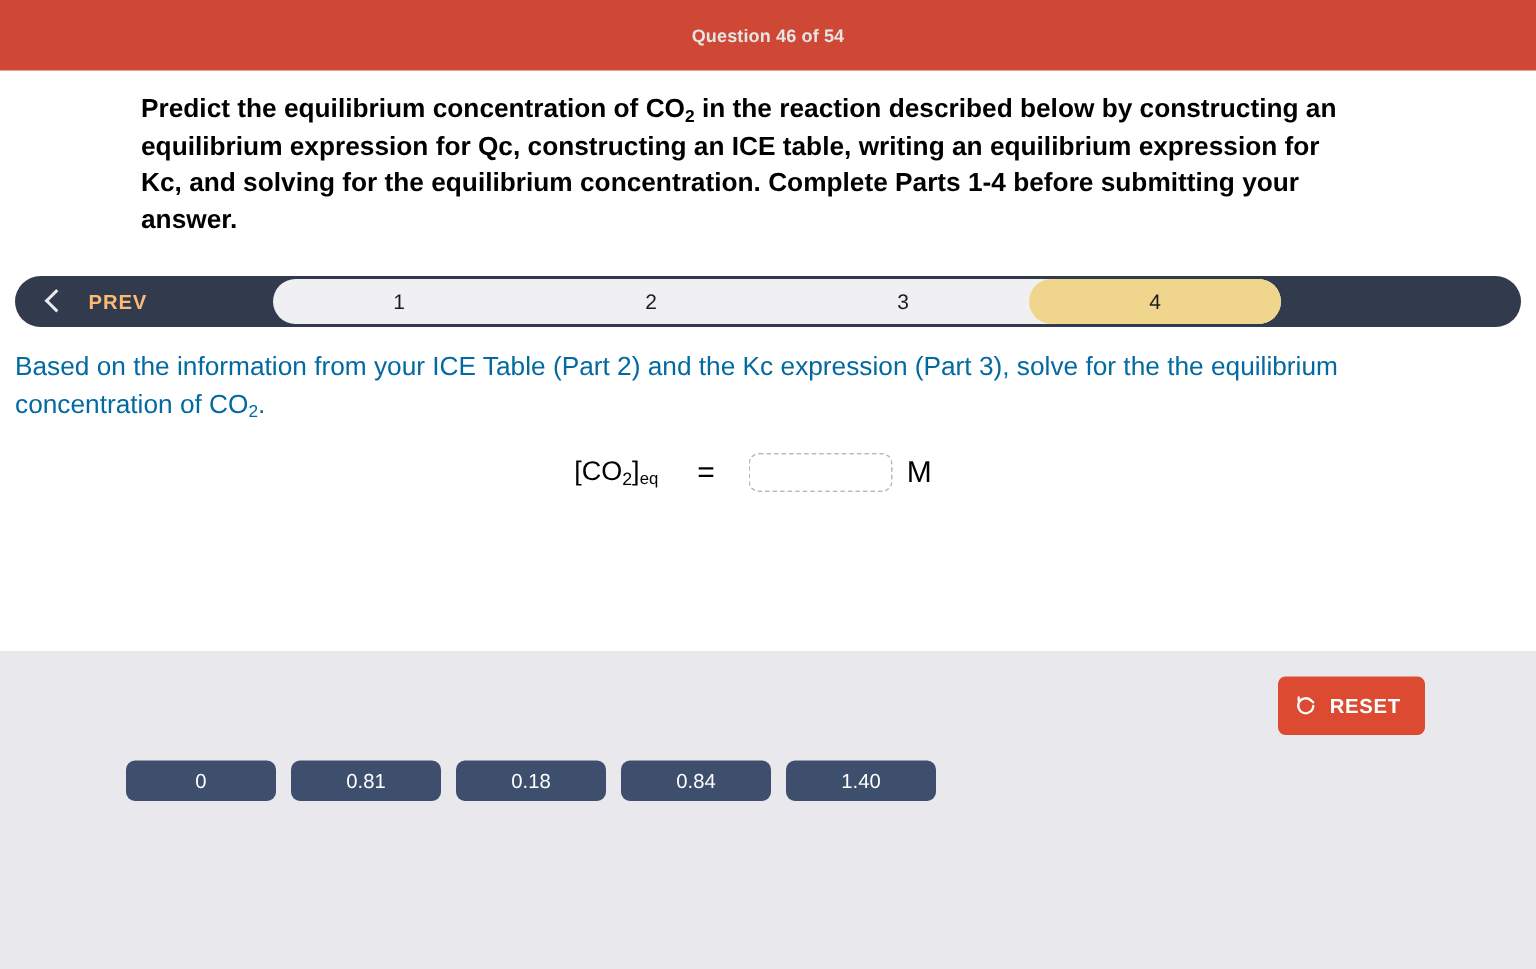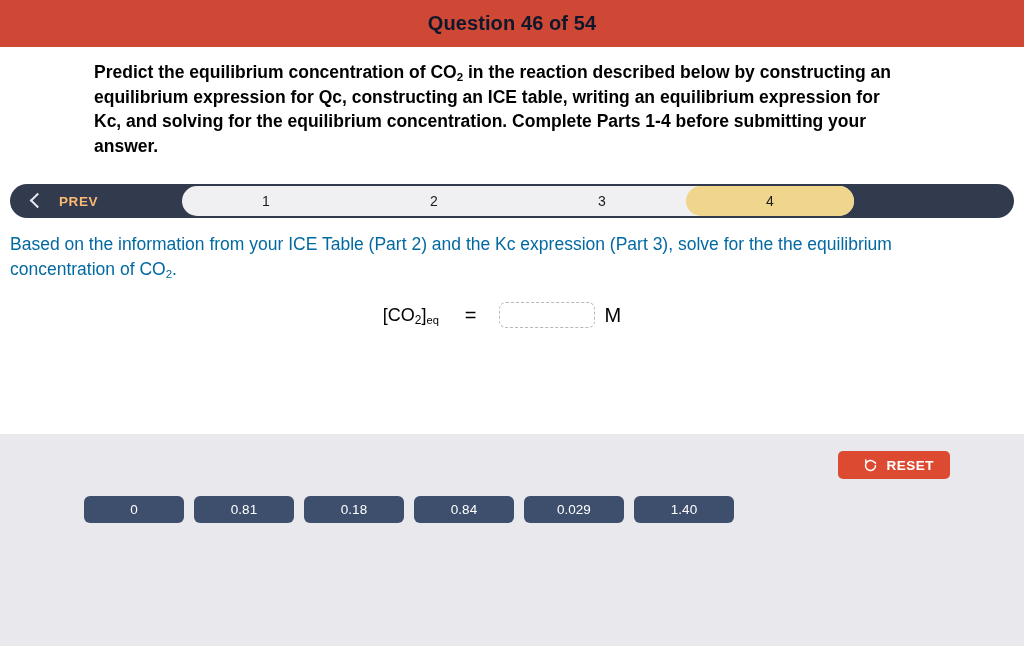--- a/index.html
+++ b/index.html
@@ -17,22 +17,22 @@
 
   
   .header {
     height: 47px;
     background: #ce4835;
     display: flex;
     align-items: center;
     justify-content: center;
   }
   .header-title {
-    color: #0f172a;
-    font-size: 20px;
+    color: #e5e5e5;
+    font-size: 12px;
     font-weight: bold;
     letter-spacing: 0.1px;
   }
 
   
   .question-area {
     padding: 13px 94px 0 94px;
     font-weight: bold;
   }
   .prompt {
@@ -182,22 +182,22 @@
   .reset-row {
     display: flex;
     justify-content: flex-end;
     padding: 17px 74px 0 0;
   }
   .reset-btn {
     background: #dc4a32;
     color: #ffffff;
     border: none;
     border-radius: 5px;
-    height: 28px;
-    padding: 0 16px 0 25px;
+    height: 39px;
+    padding: 0 16px 0 11px;
     display: inline-flex;
     align-items: center;
     gap: 8px;
     font-family: "Liberation Sans", sans-serif;
     font-size: 13.5px;
     font-weight: bold;
     letter-spacing: 0.5px;
     cursor: pointer;
   }
   .reset-icon {
@@ -287,19 +287,16 @@
     <div class="chip">
         <span>0.81</span>
       </div>
     <div class="chip">
         <span>0.18</span>
       </div>
     <div class="chip">
         <span>0.84</span>
       </div>
     <div class="chip">
-        <span>0.029</span>
-      </div>
-    <div class="chip">
         <span>1.40</span>
       </div>
   </div>
 </div>
 
 </body></html>

